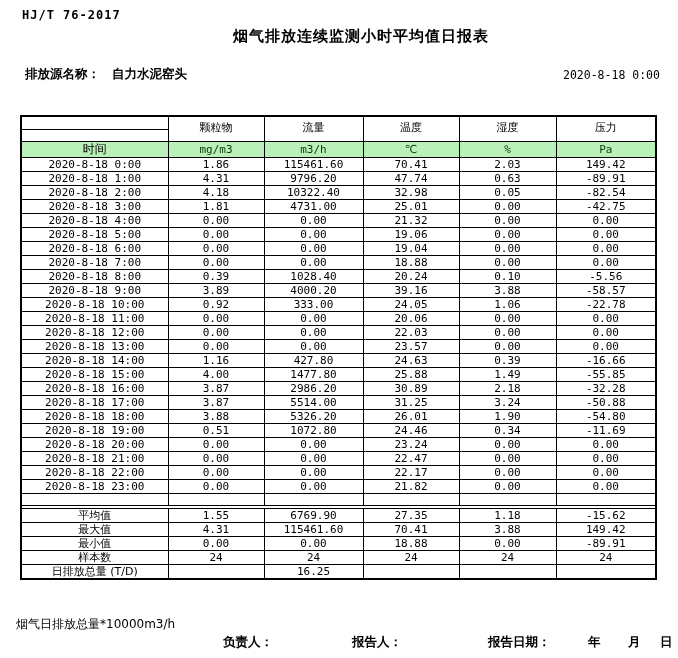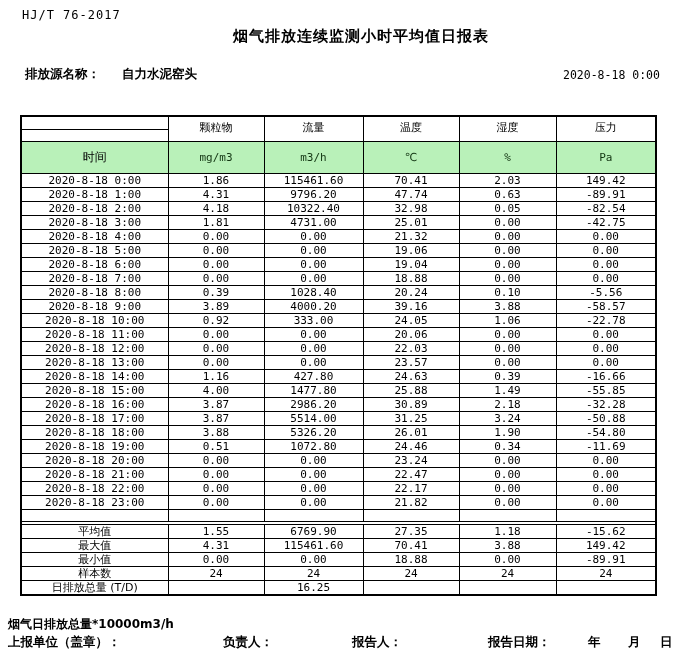--- a/index.html
+++ b/index.html
@@ -5,62 +5,62 @@
   * { margin: 0; padding: 0; box-sizing: border-box; }
   html, body { width: 678px; height: 658px; background: #ffffff; }
   body {
     position: relative;
     font-family: "DejaVu Sans Mono", "DejaVu Sans", monospace;
     color: #000;
     overflow: hidden;
   }
   .std-code {
     position: absolute; left: 22px; top: 8px;
-    font-size: 12px; font-weight: normal; letter-spacing: 1px;
+    font-size: 12px; font-weight: bold; letter-spacing: 1px;
   }
   .doc-title {
     position: absolute; left: 44px; right: 0; top: 27px;
     text-align: center; font-size: 15px; font-weight: bold;
     font-family: Liberation Serif, serif; letter-spacing: 1px;
   }
   .source-line { position: absolute; left: 25px; top: 66px; font-size: 12.5px; font-weight: bold; font-family: "DejaVu Sans", sans-serif; }
-  .source-name { margin-left: 22px; }
+  .source-name { margin-left: 12px; }
   .header-datetime { position: absolute; left: 563px; top: 68px; font-size: 11.5px; }
 
   table.report-table {
     position: absolute; left: 20px; top: 115px;
     width: 635px;
     border-collapse: collapse; table-layout: fixed;
     border: 2px solid #000;
   }
   table.report-table td {
     border: 1px solid #000;
     text-align: center; vertical-align: middle;
     font-size: 11px; line-height: 13px;
     padding: 0; overflow: hidden; white-space: nowrap;
   }
   td.corner-top { height: 13px; }
   td.corner-bottom { height: 12px; }
   td.metric-cell { font-size: 12px; font-family: Liberation Mono, monospace; }
   tr.unit-row td {
     background: var(--unit-bg, #b9f1b9);
-    height: 32px; font-size: 11px; color: #123512;
+    height: 16px; font-size: 11px; color: #123512;
   }
   tr.unit-row td.time-header { font-size: 12px; color: #000; font-family: "DejaVu Sans", sans-serif; }
   tr.data-row td { height: 14px; }
   tr.blank-row td { height: 12px; }
   tr.gap-row td {
     height: 3px;
     border-top: 1px solid #000; border-bottom: 1px solid #000;
     border-left: none; border-right: none;
   }
   tr.summary-row td { height: 14px; }
   td.summary-label { font-family: "DejaVu Sans", sans-serif; font-size: 11.5px; margin-top: 17px; }
 
-  .total-note { position: absolute; left: 8px; top: 616px; font-size: 12px; font-weight: bold; font-family: "DejaVu Sans", sans-serif; }
+  .total-note { position: absolute; left: 16px; top: 616px; font-size: 12px; font-weight: normal; font-family: "DejaVu Sans", sans-serif; }
   .sign-line { position: absolute; left: 0; top: 634px; width: 678px; height: 16px; font-size: 12.5px; font-weight: bold; font-family: "DejaVu Sans", sans-serif; }
   .sign-line span { position: absolute; top: 0; }
   .lbl-unit { left: 8px; }
   .lbl-principal { left: 223px; }
   .lbl-reporter { left: 352px; }
   .lbl-date { left: 488px; }
   .lbl-year { left: 588px; }
   .lbl-month { left: 628px; }
   .lbl-day { left: 660px; }
 </style>
@@ -350,20 +350,19 @@
         <td class="value-cell">16.25</td>
         <td class="value-cell"></td>
         <td class="value-cell"></td>
         <td class="value-cell"></td>
       </tr>
     </tbody>
 </table>
 
 <div class="total-note">烟气日排放总量*10000m3/h</div>
 <div class="sign-line">
-  <span class="lbl-unit">上报单位（盖章）：</span>
   <span class="lbl-principal">负责人：</span>
   <span class="lbl-reporter">报告人：</span>
   <span class="lbl-date">报告日期：</span>
   <span class="lbl-year">年</span>
   <span class="lbl-month">月</span>
   <span class="lbl-day">日</span>
 </div>
 
 </body></html>

